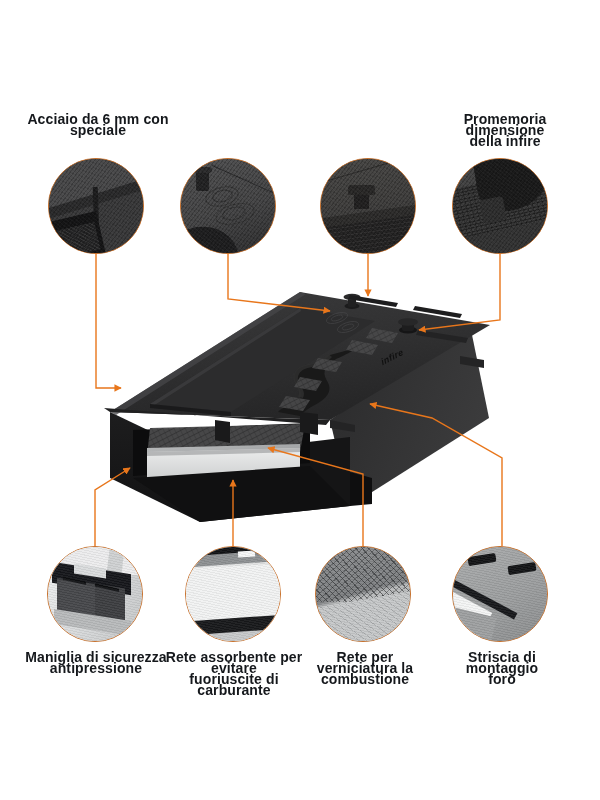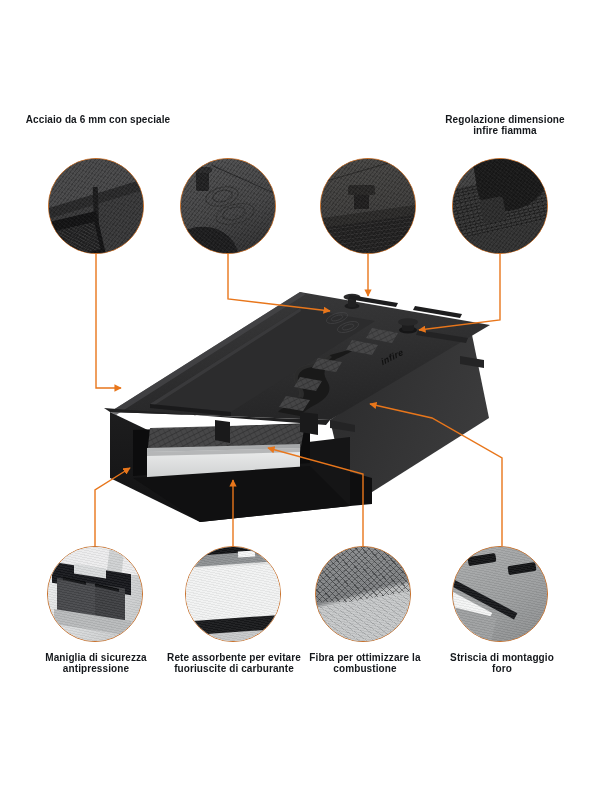--- a/index.html
+++ b/index.html
@@ -7,21 +7,21 @@
   body{
     width:600px;height:800px;overflow:hidden;position:relative;
     font-family:"Liberation Sans", sans-serif;
     -webkit-font-smoothing:antialiased;
   }
   #stage{position:absolute;left:0;top:0;width:600px;height:800px;background:#fff;}
 
   
   .callout-label{
     position:absolute;text-align:center;
-    font-size:10px;font-weight:bold;line-height:11px;
+    font-size:14px;font-weight:bold;line-height:11px;
     color:#15181c;letter-spacing:.1px;
   }
 
   
   .detail-circle{
     position:absolute;border-radius:50%;overflow:hidden;
     border:1.6px solid #c8702a;box-sizing:border-box;
     background:#3a3a3a;
   }
   .dc-inner{position:absolute;inset:0;overflow:hidden;}
@@ -54,22 +54,22 @@
 
 <div id="stage">
 
   <div class="callout-label" style="left:8px;top:114px;width:180px;">
     <div>Acciaio da 6 mm con speciale</div>
   </div>
 
 
 
   <div class="callout-label" style="left:432px;top:114px;width:146px;">
-    <div>Regolazione dimensione</div>
-    <div>infire fiamma</div>
+    <div>Promemoria dimensione</div>
+    <div>della infire</div>
   </div>
 
   <div class="detail-circle" style="left:48px;top:158px;width:96px;height:96px;background:#3b3b3c;">
     <div class="dc-inner">
       <div style="position:absolute;left:-12%;top:-10%;width:130%;height:72%;background:#49494a;transform:rotate(-17deg);"></div>
       <div style="position:absolute;left:-12%;top:36%;width:130%;height:14%;background:#2b2b2c;transform:rotate(-17deg);"></div>
       <div style="position:absolute;left:-10%;top:48%;width:130%;height:60%;background:#3a3a3b;transform:rotate(-17deg);"></div>
       <div style="position:absolute;left:48%;top:30%;width:5%;height:80%;background:#1d1d1e;transform:rotate(-2deg);"></div>
       <div style="position:absolute;left:-5%;top:62%;width:62%;height:50%;background:#151516;transform:rotate(-13deg);"></div>
       <div style="position:absolute;left:2%;top:72%;width:50%;height:30%;background:#232324;transform:rotate(-13deg);
@@ -337,21 +337,21 @@
     <div>Maniglia di sicurezza</div>
     <div>antipressione</div>
   </div>
 
   <div class="callout-label" style="left:155px;top:652px;width:158px;">
     <div>Rete assorbente per evitare</div>
     <div>fuoriuscite di carburante</div>
   </div>
 
   <div class="callout-label" style="left:298px;top:652px;width:134px;">
-    <div>Fibra per ottimizzare la</div>
+    <div>Rete per verniciatura la</div>
     <div>combustione</div>
   </div>
 
   <div class="callout-label" style="left:440px;top:652px;width:124px;">
     <div>Striscia di montaggio</div>
     <div>foro</div>
   </div>
 
 </div>
 

